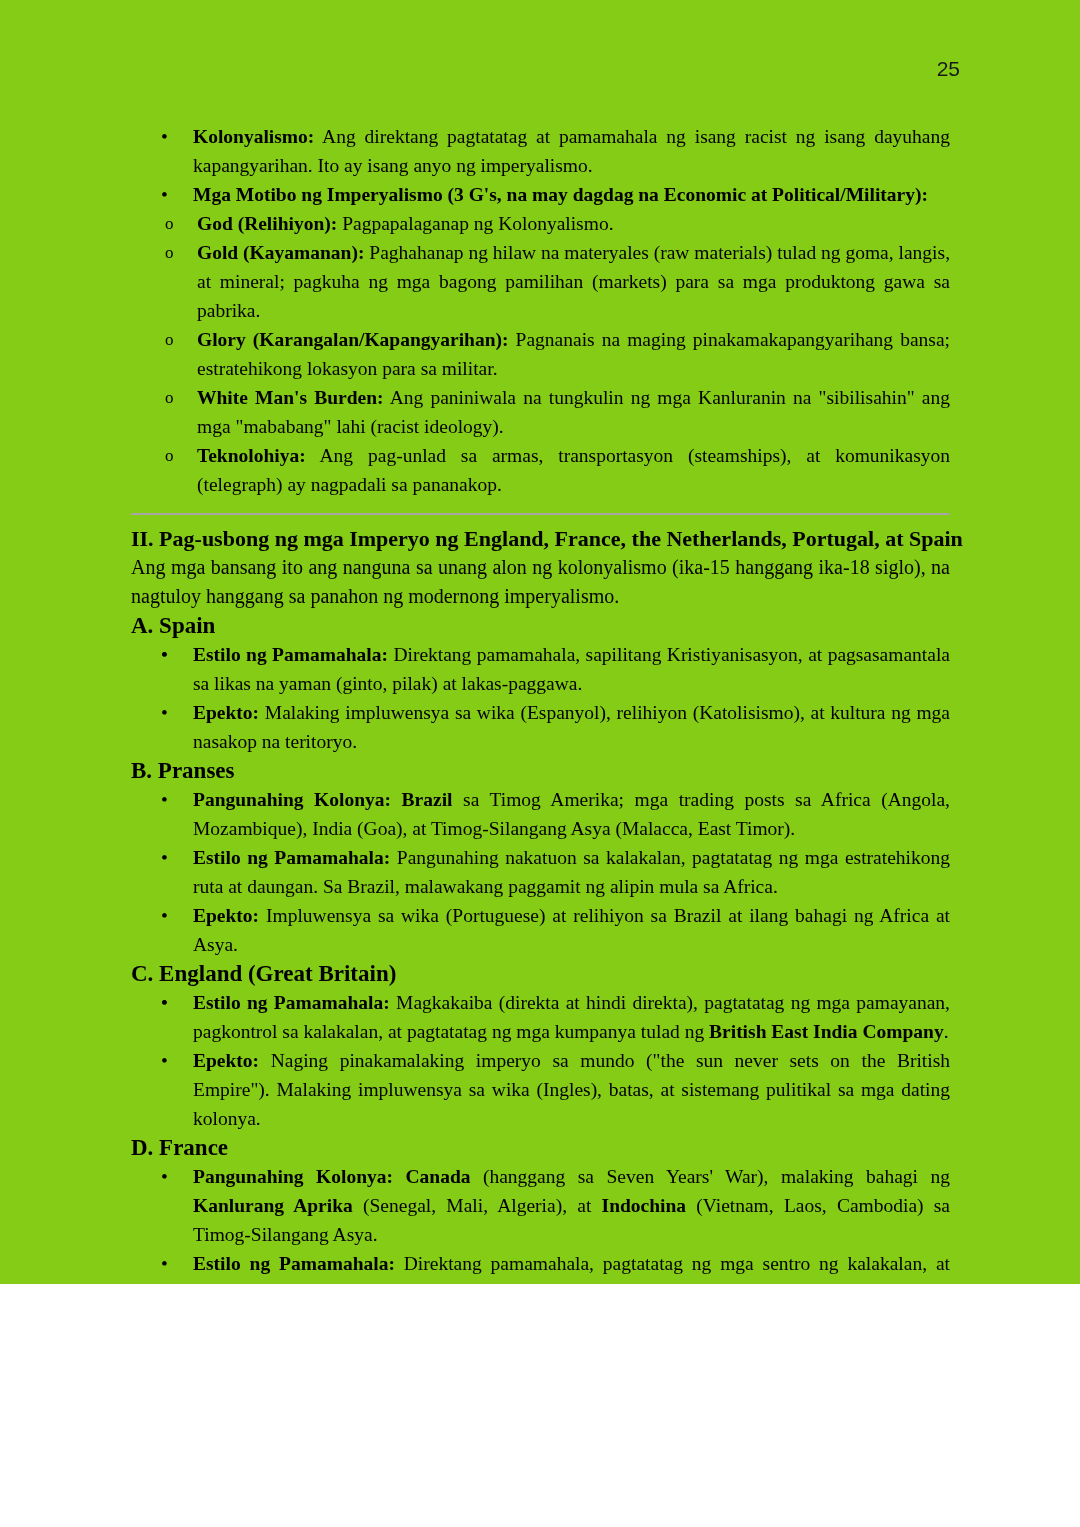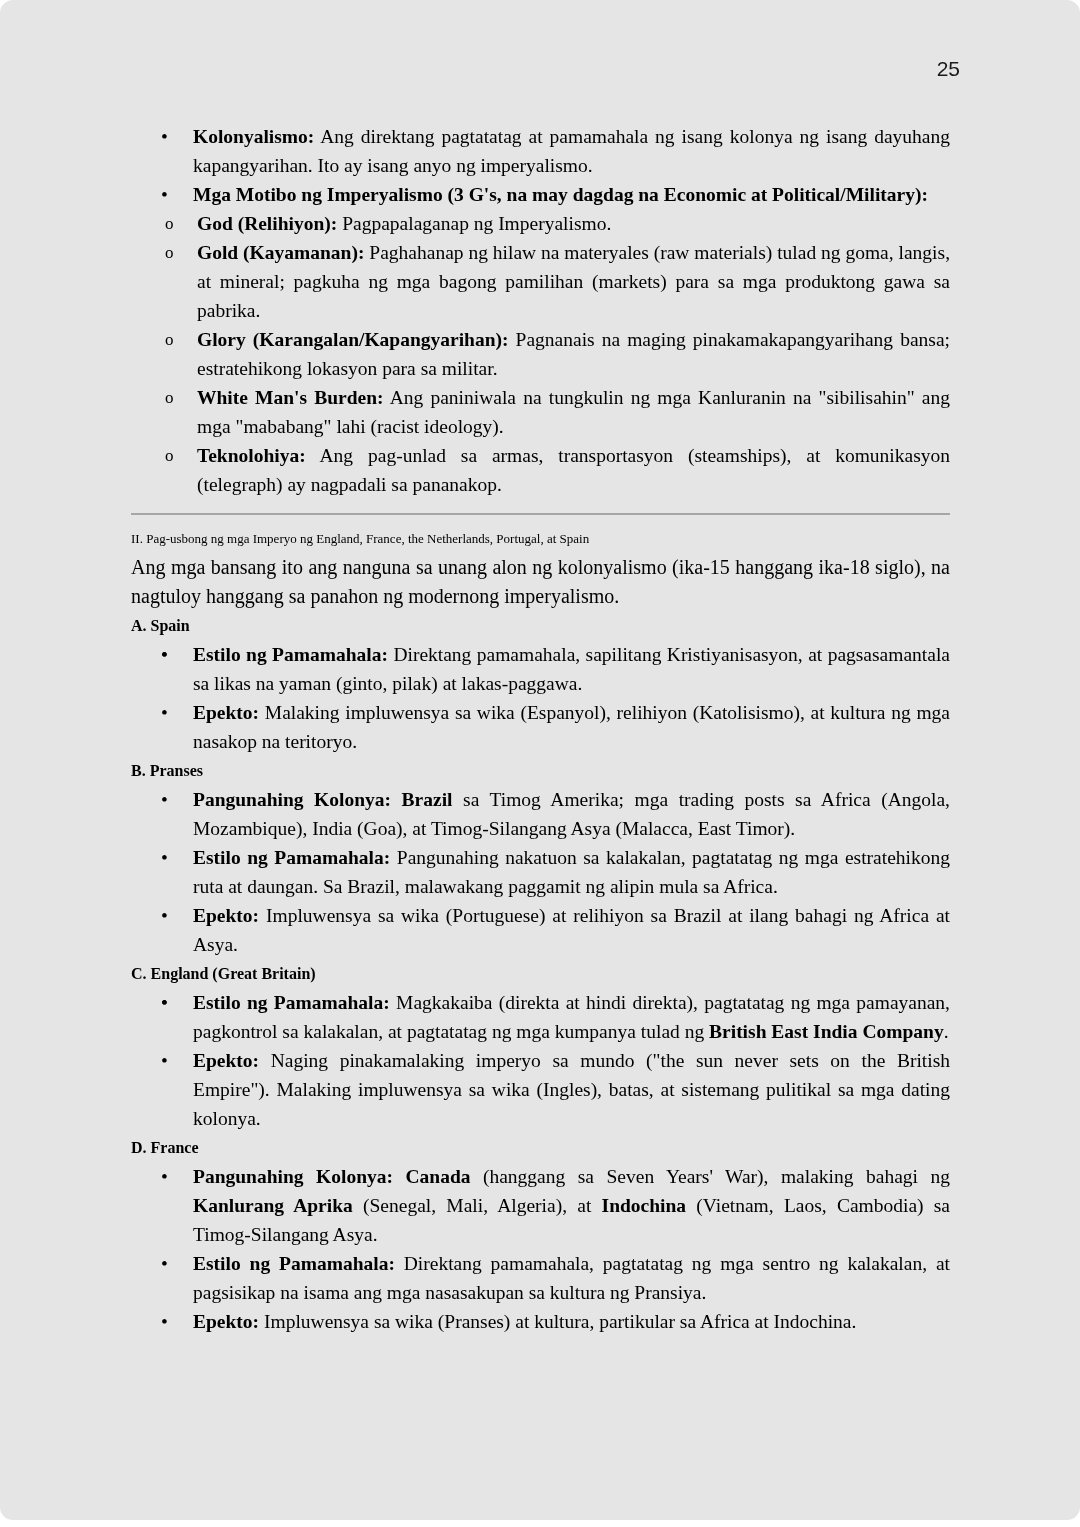--- a/index.html
+++ b/index.html
@@ -3,27 +3,26 @@
 <meta charset="utf-8">
 <style>
   html, body {
     margin: 0;
     padding: 0;
     background: #ffffff;
   }
   .page {
     position: relative;
     width: 1080px;
-    height: 1520px;
-    background: #e5e5e5;
+    height: 1284px;
+    background: #84cc16;
     font-family: "Liberation Serif", "DejaVu Serif", serif;
     color: #000000;
     overflow: hidden;
     box-sizing: border-box;
-    border-radius: 13px;
   }
   .page-number {
     position: absolute;
     top: 58px;
     right: 120px;
     font-family: "Liberation Sans", "DejaVu Sans", sans-serif;
     font-size: 21px;
     line-height: 1;
     color: #1a1a1a;
   }
@@ -34,30 +33,30 @@
     width: 819px;
   }
   .para {
     font-size: 20px;
     line-height: 29px;
     text-align: justify;
     text-justify: inter-word;
     margin: 0;
   }
   .heading {
-    font-size: 16px;
+    font-size: 23px;
     line-height: 29px;
     font-weight: bold;
     margin: 0;
     text-align: left;
   }
   .section-heading {
-    font-size: 13px;
-    line-height: 29px;
-    font-weight: normal;
+    font-size: 22px;
+    line-height: 29px;
+    font-weight: bold;
     margin: 0;
     text-align: left;
     white-space: nowrap;
   }
   .rule {
     border: 0;
     border-top: 2px solid #a6a6a6;
     margin: 14px 0 9px 0;
     width: 100%;
     height: 0;
@@ -117,33 +116,33 @@
 
 <div class="page">
 
   <div class="page-number">25</div>
 
   <div class="content">
 
     <ul class="lvl1">
       <li>
         <span class="marker">•</span>
-        <span><b>Kolonyalismo:</b><span> Ang direktang pagtatatag at pamamahala ng isang kolonya ng isang dayuhang kapangyarihan. Ito ay isang anyo ng imperyalismo.</span></span>
+        <span><b>Kolonyalismo:</b><span> Ang direktang pagtatatag at pamamahala ng isang racist ng isang dayuhang kapangyarihan. Ito ay isang anyo ng imperyalismo.</span></span>
       </li>
       <li class="last-line-left">
         <span class="marker">•</span>
         <span><b>Mga Motibo ng Imperyalismo (3 G's, na may dagdag na Economic at Political/Military):</b></span>
       </li>
     </ul>
 
     <div class="nest-wrap">
       <ul class="lvl2">
         <li>
           <span class="marker">o</span>
-          <span><b>God (Relihiyon):</b><span> Pagpapalaganap ng Imperyalismo.</span></span>
+          <span><b>God (Relihiyon):</b><span> Pagpapalaganap ng Kolonyalismo.</span></span>
         </li>
         <li>
           <span class="marker">o</span>
           <span><b>Gold (Kayamanan):</b><span> Paghahanap ng hilaw na materyales (raw materials) tulad ng goma, langis, at mineral; pagkuha ng mga bagong pamilihan (markets) para sa mga produktong gawa sa pabrika.</span></span>
         </li>
         <li>
           <span class="marker">o</span>
           <span><b>Glory (Karangalan/Kapangyarihan):</b><span> Pagnanais na maging pinakamakapangyarihang bansa; estratehikong lokasyon para sa militar.</span></span>
         </li>
         <li>

